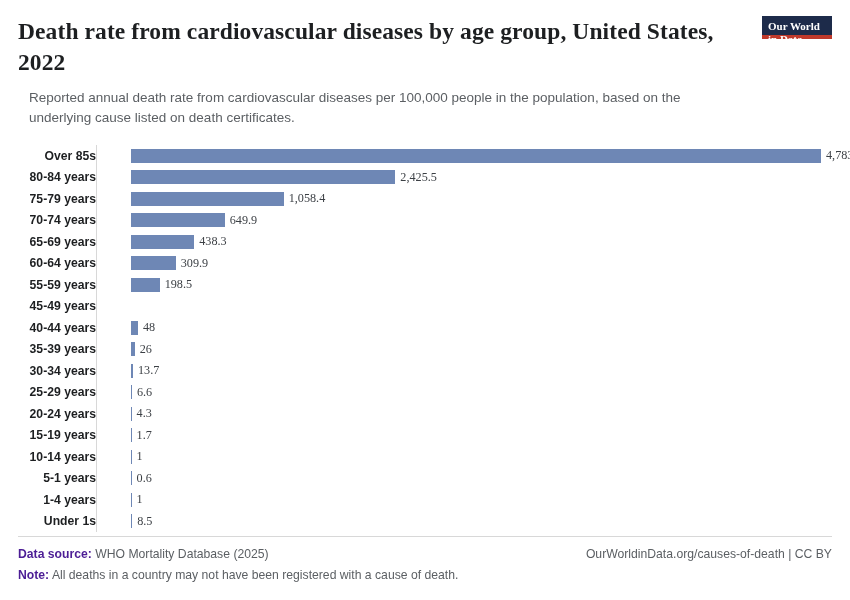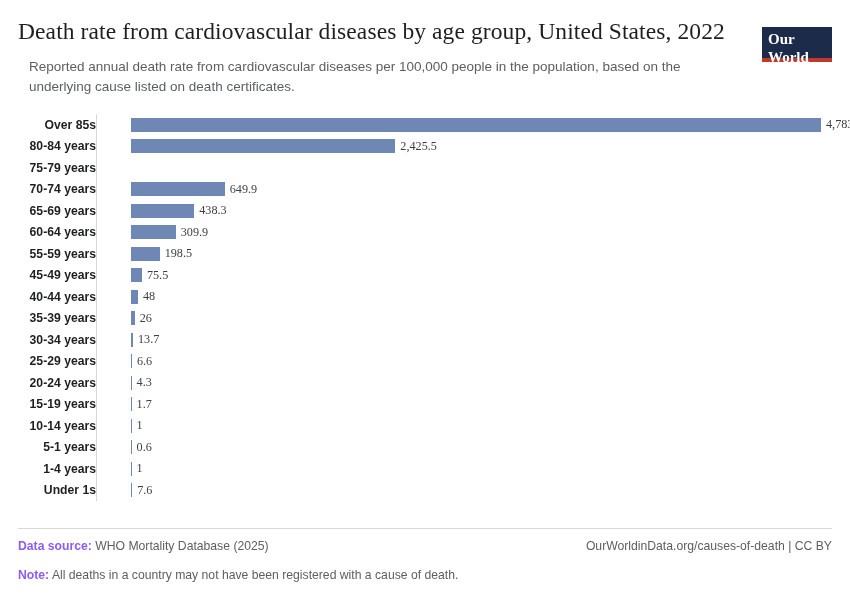--- a/index.html
+++ b/index.html
@@ -22,44 +22,44 @@
     padding: 16px 18px 0 18px;
   }
   
   .header {
     position: relative;
     padding-right: 90px;
   }
   .title {
     font-family: "Liberation Serif", serif;
     font-size: 23.5px;
-    font-weight: normal;
+    font-weight: bold;
     line-height: 1.32;
     color: #1d1f21;
     letter-spacing: 0.1px;
     margin: 0;
   }
   .subtitle {
     font-size: 13.5px;
     line-height: 1.45;
     color: #5b5f63;
     margin: 10px 0 0 11px;
     max-width: 790px;
   }
   .owid-logo {
     position: absolute;
-    top: 11px;
+    top: 0px;
     right: 0px;
     width: 70px;
-    height: 35px;
+    height: 23px;
     background: #1d2b4a;
     color: #ffffff;
     font-family: "Liberation Serif", serif;
     font-weight: bold;
-    font-size: 15px;
+    font-size: 11px;
     line-height: 1.18;
     padding: 4px 5px 0 6px;
     box-sizing: border-box;
     border-bottom: 4px solid #c0392b;
   }
   .owid-logo span { display: block; }
 
   
   .chart {
     position: relative;
@@ -122,28 +122,28 @@
     color: #5b5f63;
   }
   .footer-row {
     display: flex;
     justify-content: space-between;
     align-items: baseline;
     line-height: 1.5;
   }
   .footer-strong {
     font-weight: bold;
-    color: #8b5cf6;
+    color: #4c1d95;
   }
   .footer-right {
     color: #5b5f63;
     white-space: nowrap;
   }
   .footer-note {
-    margin-top: 10px;
+    margin-top: 2px;
     line-height: 1.5;
   }
 </style>
 </head>
 <body>
 
 <div class="page">
 
   <div class="header">
     <h1 class="title">Death rate from cardiovascular diseases by age group, United States, 2022</h1>
@@ -166,20 +166,24 @@
         </div>
         <div class="row">
           <div class="row-label">80-84 years</div>
           <div class="bar-area">
             <div class="bar" style="background: rgb(110, 135, 181); width: 264.324px;"></div>
             <div class="value">2,425.5</div>
           </div>
         </div>
         <div class="row">
           <div class="row-label">75-79 years</div>
+          <div class="bar-area">
+            <div class="bar" style="background: rgb(110, 135, 181); width: 152.683px;"></div>
+            <div class="value">1,058.4</div>
+          </div>
         </div>
         <div class="row">
           <div class="row-label">70-74 years</div>
           <div class="bar-area">
             <div class="bar" style="background: rgb(110, 135, 181); width: 93.7532px;"></div>
             <div class="value">649.9</div>
           </div>
         </div>
         <div class="row">
           <div class="row-label">65-69 years</div>
@@ -197,24 +201,20 @@
         </div>
         <div class="row">
           <div class="row-label">55-59 years</div>
           <div class="bar-area">
             <div class="bar" style="background: rgb(110, 135, 181); width: 28.6352px;"></div>
             <div class="value">198.5</div>
           </div>
         </div>
         <div class="row">
           <div class="row-label">45-49 years</div>
-          <div class="bar-area">
-            <div class="bar" style="background: rgb(110, 135, 181); width: 10.8915px;"></div>
-            <div class="value">75.5</div>
-          </div>
         </div>
         <div class="row">
           <div class="row-label">40-44 years</div>
           <div class="bar-area">
             <div class="bar" style="background: rgb(110, 135, 181); width: 6.92438px;"></div>
             <div class="value">48</div>
           </div>
         </div>
         <div class="row">
           <div class="row-label">35-39 years</div>
@@ -269,21 +269,21 @@
           <div class="row-label">1-4 years</div>
           <div class="bar-area">
             <div class="bar" style="background: rgb(110, 135, 181); width: 0.6px;"></div>
             <div class="value">1</div>
           </div>
         </div>
         <div class="row">
           <div class="row-label">Under 1s</div>
           <div class="bar-area">
             <div class="bar" style="background: rgb(110, 135, 181); width: 1.22619px;"></div>
-            <div class="value">7.6</div>
+            <div class="value">8.5</div>
           </div>
         </div>
       </div>
   </div>
 
   <div class="footer">
     <div class="footer-row">
       <div>
         <span class="footer-strong">Data source:</span>
         <span>WHO Mortality Database (2025)</span>

